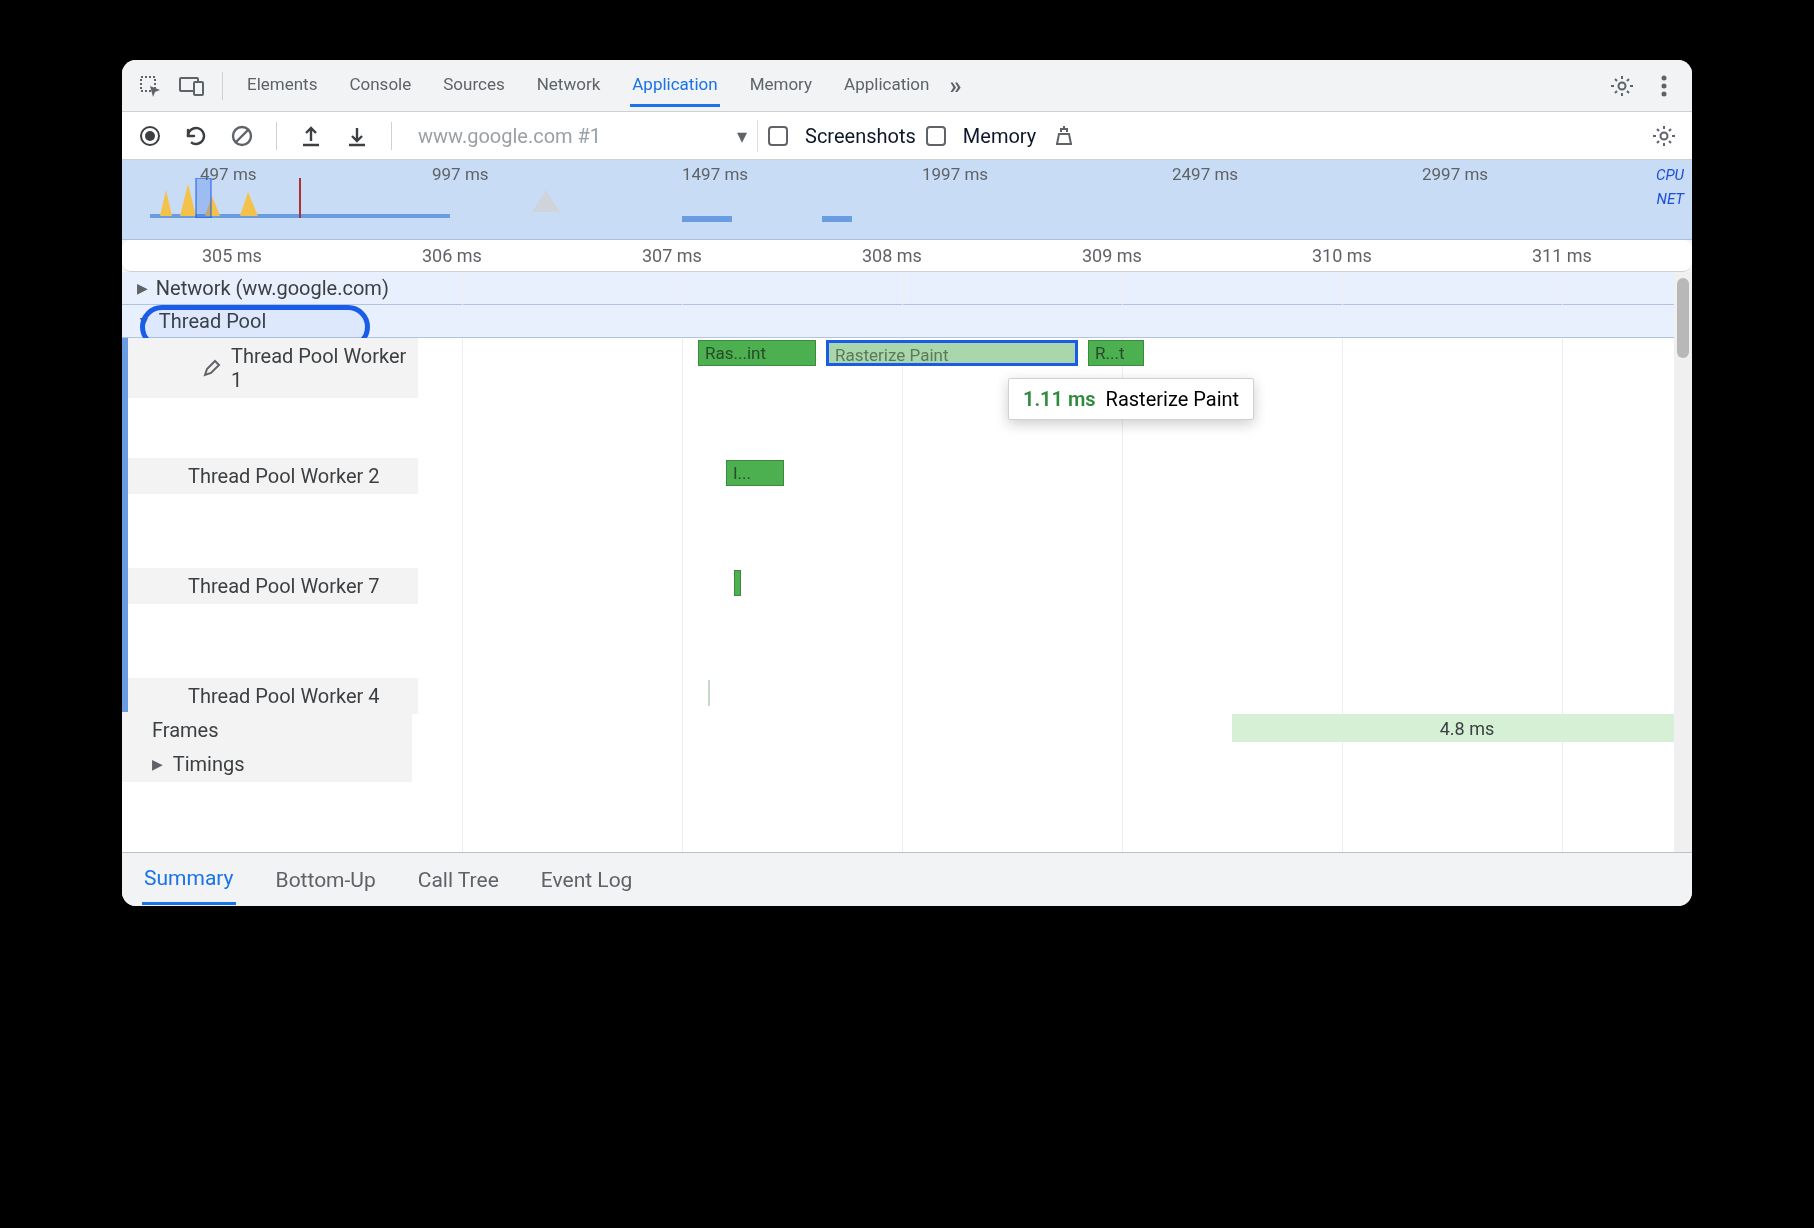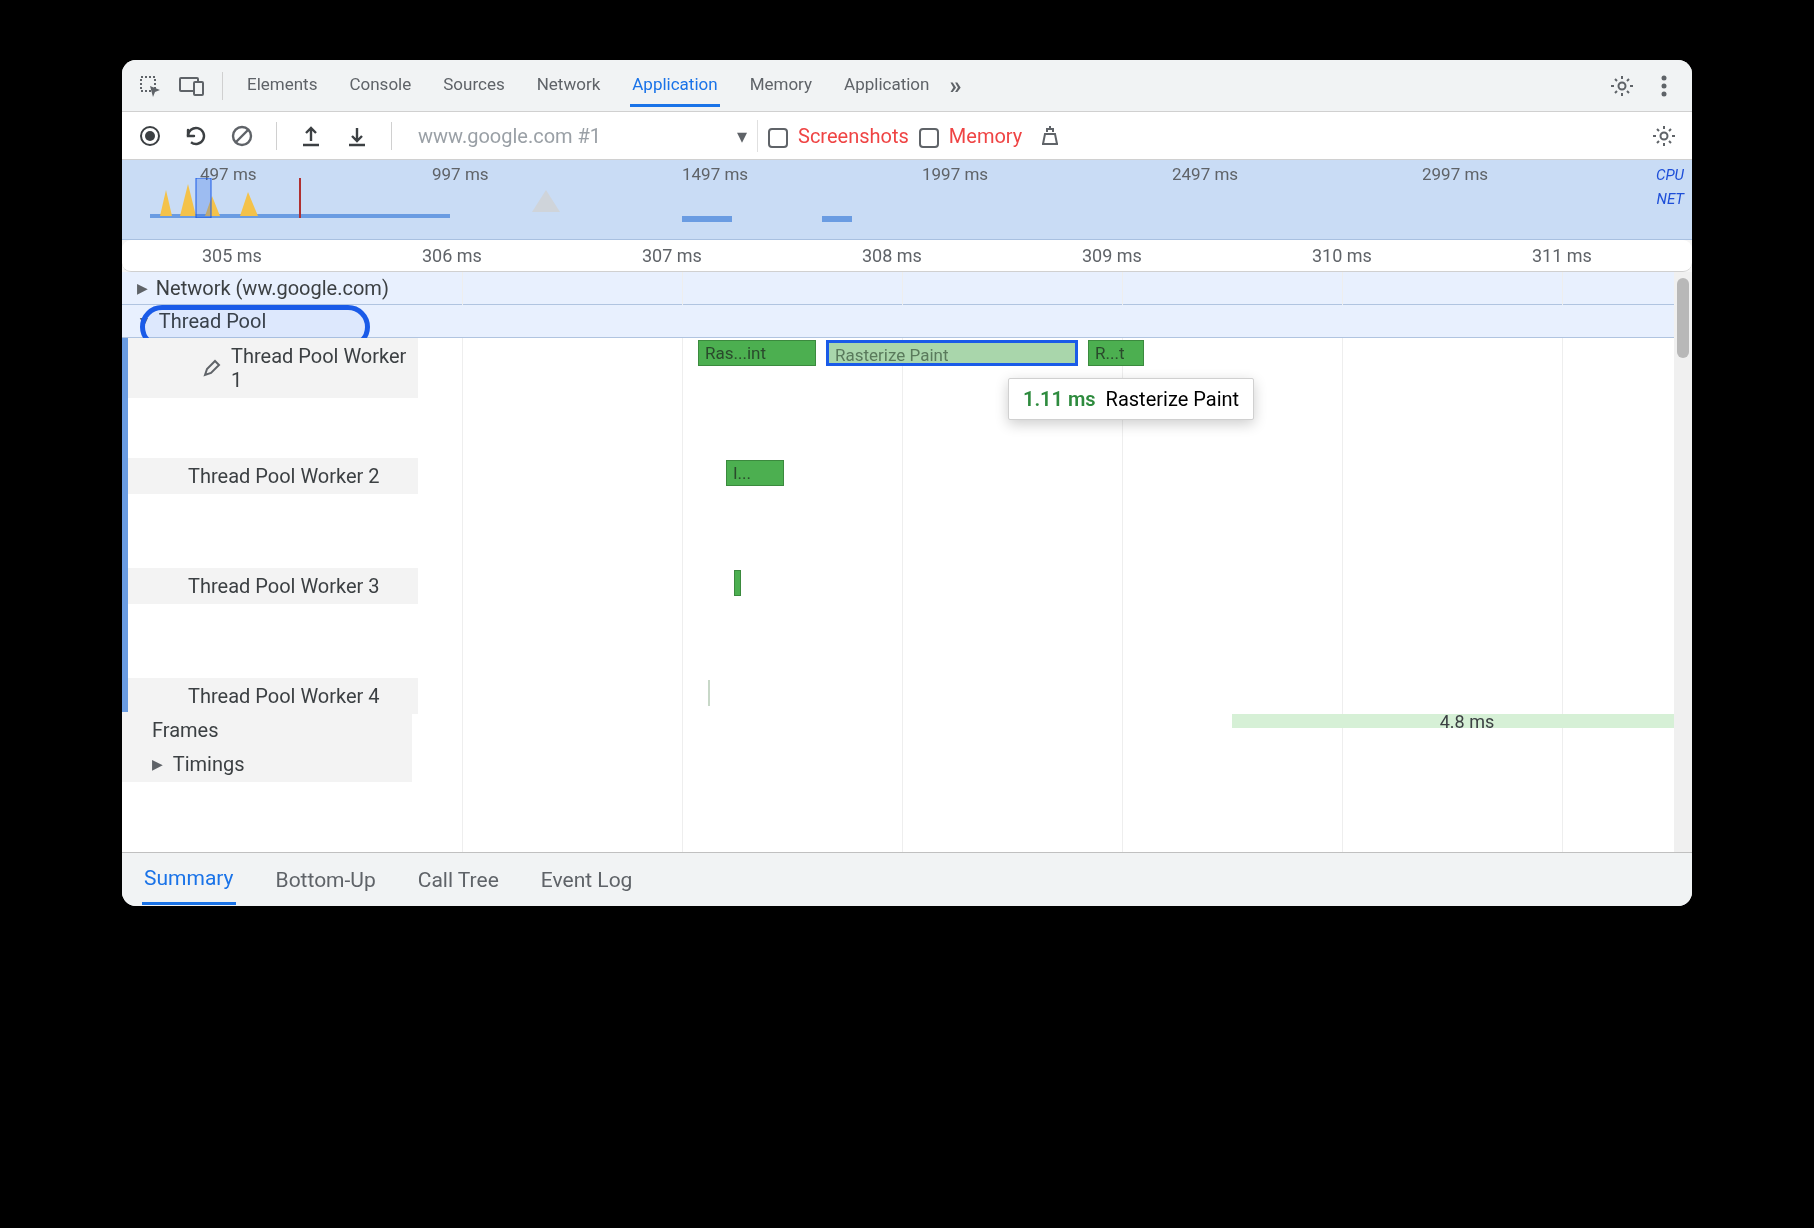--- a/index.html
+++ b/index.html
@@ -58,21 +58,21 @@
     display: flex; align-items: center; height: 48px;
     background: #fff; border-bottom: 1px solid #d0d0d0;
     padding: 0 10px; gap: 10px;
   }
   .dropdown {
     display: flex; align-items: center; gap: 6px;
     color: #9aa0a6; font-size: 20px; padding: 4px 10px;
     border-right: 1px solid #e0e0e0;
     width: 350px;
   }
-  .chk { display: flex; align-items: flex-end; gap: 10px; font-size: 20px; color: #ef4444; }
+  .chk { display: flex; align-items: center; gap: 17px; font-size: 20px; color: #0f172a; }
   .chkbox { width: 20px; height: 20px; border: 2px solid #5f6368; border-radius: 4px; }
   .overview {
     height: 80px; background: #c9dcf5; position: relative;
     border-bottom: 1px solid #a8c0e0;
   }
   .overview-labels { position: absolute; top: 4px; color: #5f6368; font-size: 17px; }
   .overview-right { position: absolute; right: 8px; top: 6px; font-size: 15px; color: #1d4ed8; text-align: right; font-style: italic;}
   .overview-right div { margin-bottom: 6px; }
   .ruler {
     height: 32px; background: #fff; border-bottom: 1px solid #d0d0d0;
@@ -112,21 +112,21 @@
   }
   .segment.selected { border: 3px solid #1a5be8; color: #5a7a5c; background: #a9d6ab;}
   .tooltip {
     position: absolute; background: #fff; border: 1px solid #d0d0d0;
     box-shadow: 0 4px 14px rgba(0,0,0,0.2); padding: 8px 14px;
     font-size: 20px; display: flex; gap: 10px; align-items: center;
     border-radius: 2px;
   }
   .tooltip .dur { color: #2e8b3e; font-weight: 600; }
   .frames-bar {
-    height: 14px; background: #d6f0d6; position: absolute; top: 2px;
+    height: 28px; background: #d6f0d6; position: absolute; top: 2px;
     display: flex; align-items: center; justify-content: center;
     font-size: 18px; color: #3c4043; left:820px; right:-10px;
   }
   .gridlines { position: absolute; inset: 0; pointer-events:none; }
   .gridlines div { position: absolute; top:0; bottom:0; width:1px; background:#eee; }
   .bottom-tabs {
     height: 54px; background: #f1f3f4; border-top: 1px solid #c0c0c0;
     display: flex; align-items: center; gap: 38px; padding: 0 20px;
     font-size: 21px; color: #5f6368;
   }
@@ -329,21 +329,21 @@
       <div class="row-label">
         <span>Thread Pool Worker 2</span>
       </div>
       <div class="row-content">
         <div class="segment" style="left:308px;width:58px;">I...</div>
       </div>
     </div>
 
     <div class="row lane" style="height:110px;">
       <div class="row-label">
-        <span>Thread Pool Worker 3</span>
+        <span>Thread Pool Worker 7</span>
       </div>
       <div class="row-content">
         <div class="segment" style="left:316px;width:7px;padding:0;"></div>
       </div>
     </div>
 
     <div class="row lane short">
       <div class="row-label">
         <span>Thread Pool Worker 4</span>
       </div>

